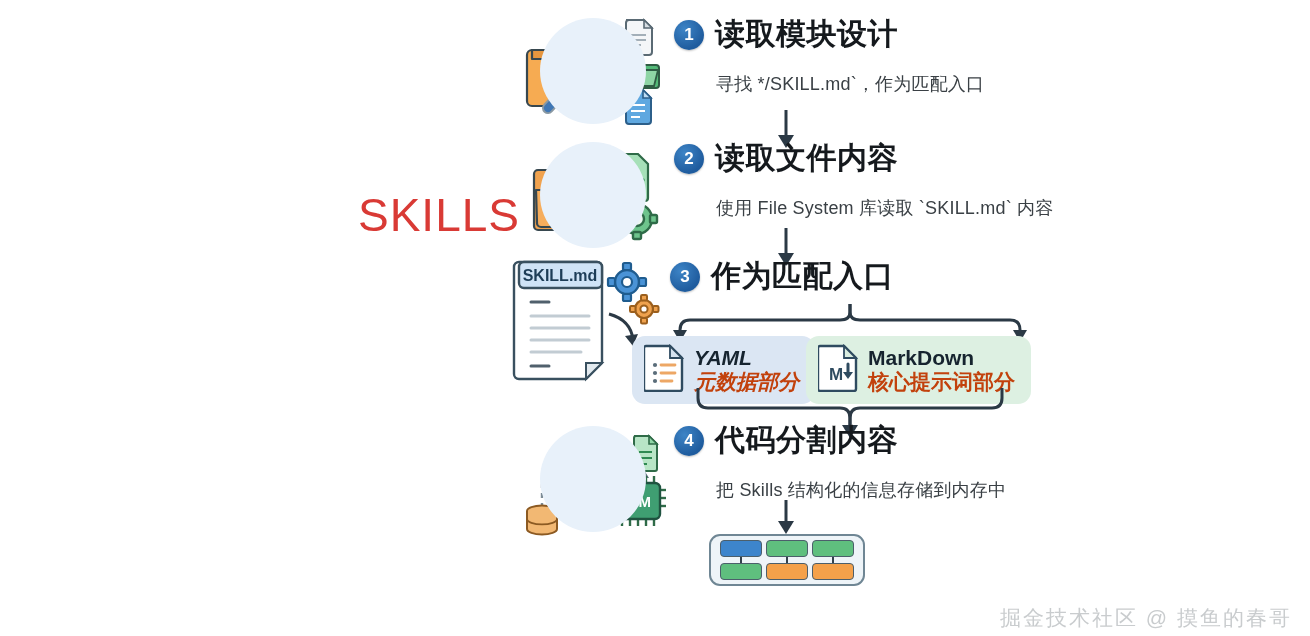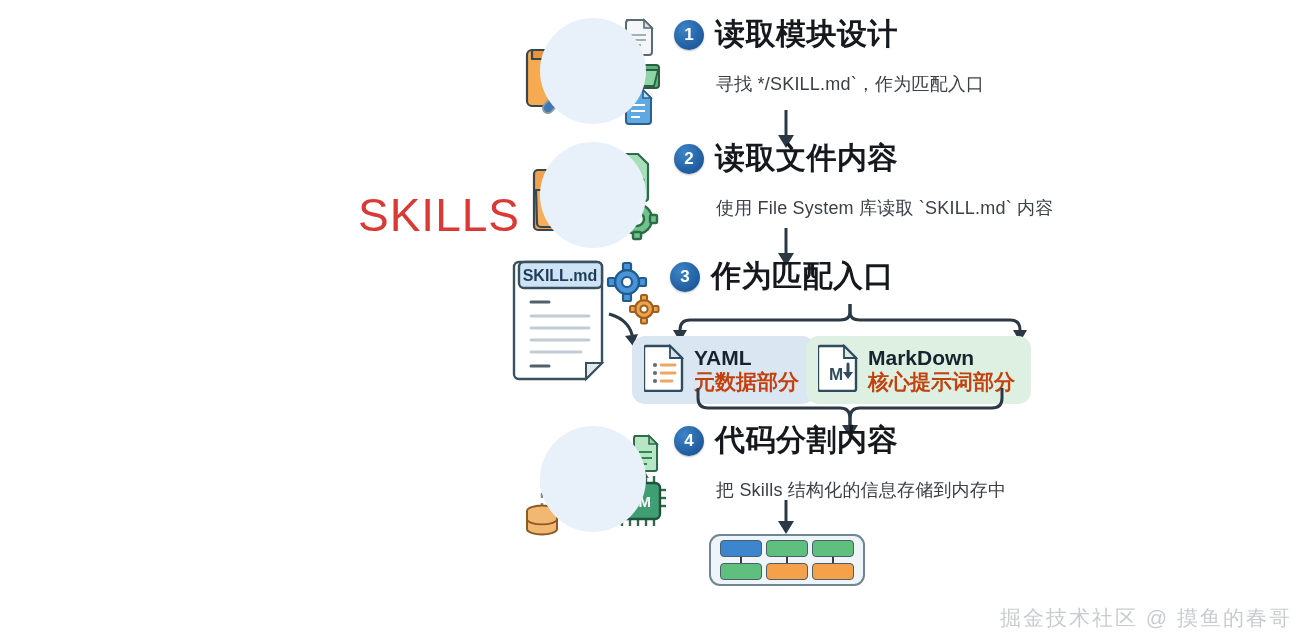--- a/index.html
+++ b/index.html
@@ -38,21 +38,21 @@
   .step-desc{font-size:18px;color:#3a4045;margin-top:17px;margin-left:42px;letter-spacing:.2px;}
 
   
   .varrow{position:absolute;}
 
   
   .pill{
     position:absolute;display:flex;align-items:center;gap:10px;
     border-radius:13px;padding:8px 16px 8px 12px;
   }
-  .pill.yaml{background:#dbe6f3;left:632px;top:336px;}
+  .pill.yaml{background:#dbe6f3;left:632px;top:336px;font-style:italic;}
   .pill.md{background:#ddf0e2;left:806px;top:336px;}
   .pill-texts{line-height:1.12;}
   .pill-t1{font-size:21px;font-weight:bold;color:#16242f;}
   .pill-t2{font-size:21px;font-weight:bold;color:#c2410c;}
 
   
   .membox{
     position:absolute;left:709px;top:534px;width:156px;height:52px;
     border:2px solid #6f8694;border-radius:11px;background:#eef4f8;
     display:flex;justify-content:space-between;align-items:center;padding:0 9px;box-sizing:border-box;

